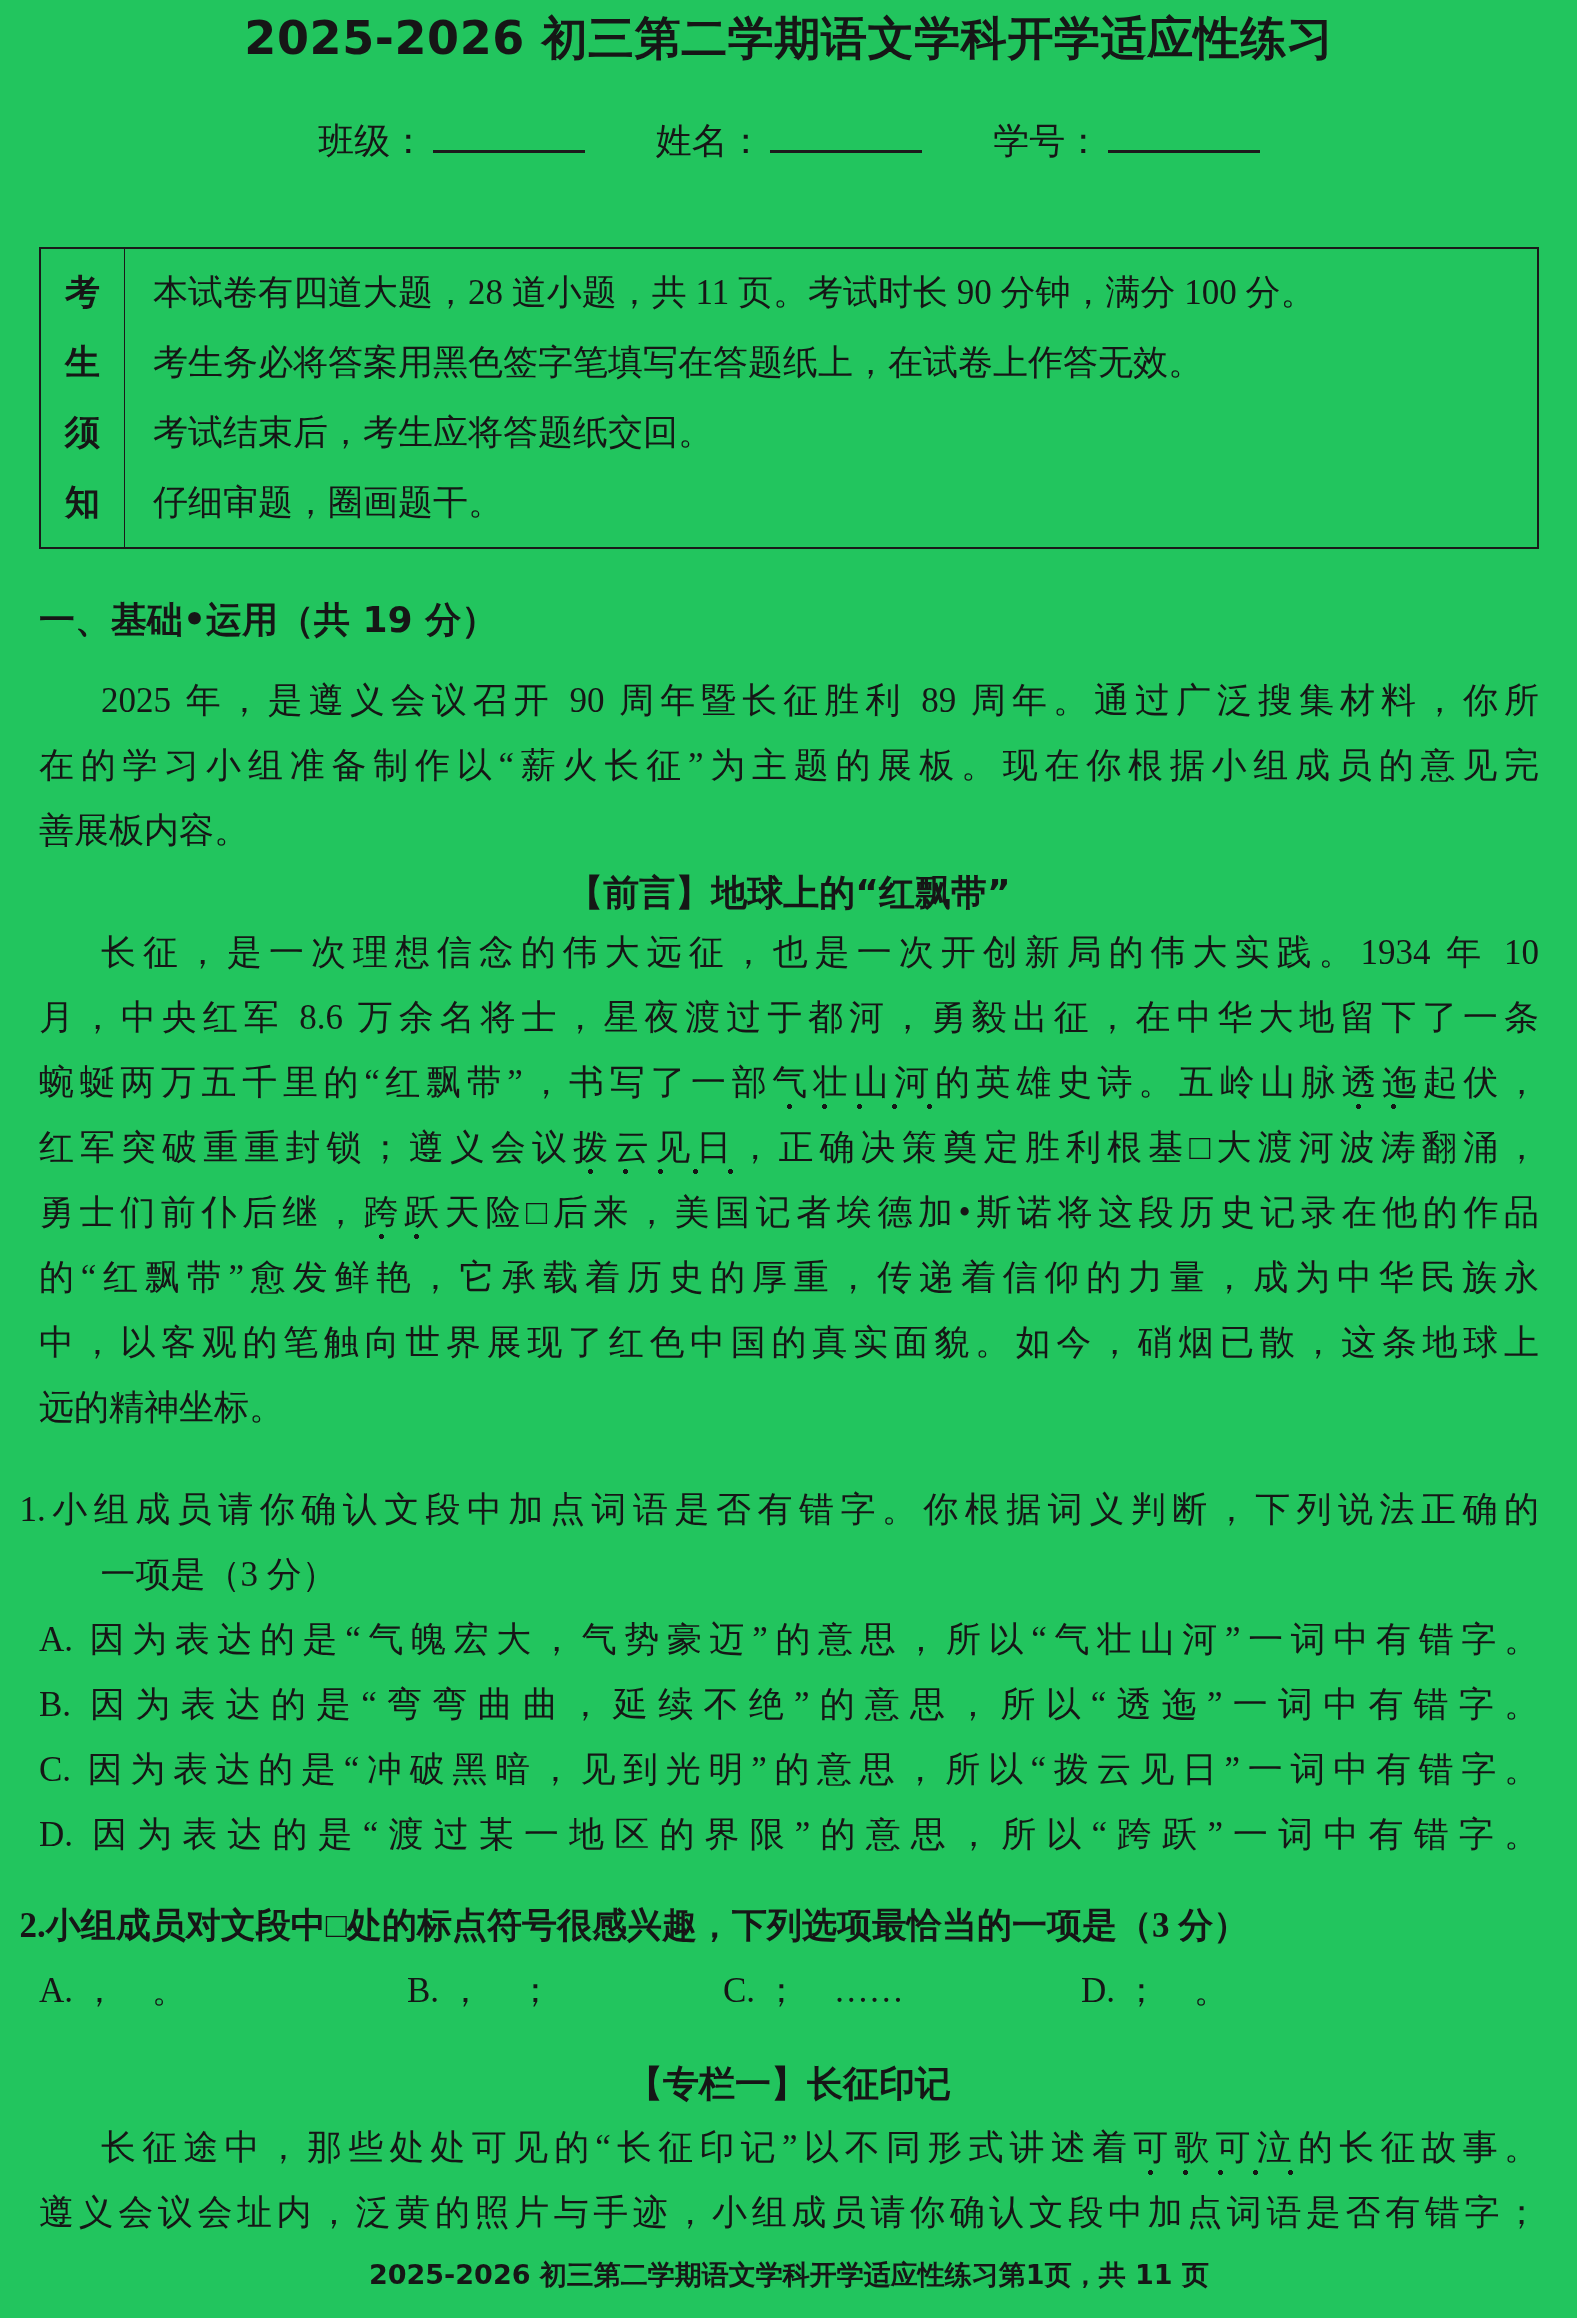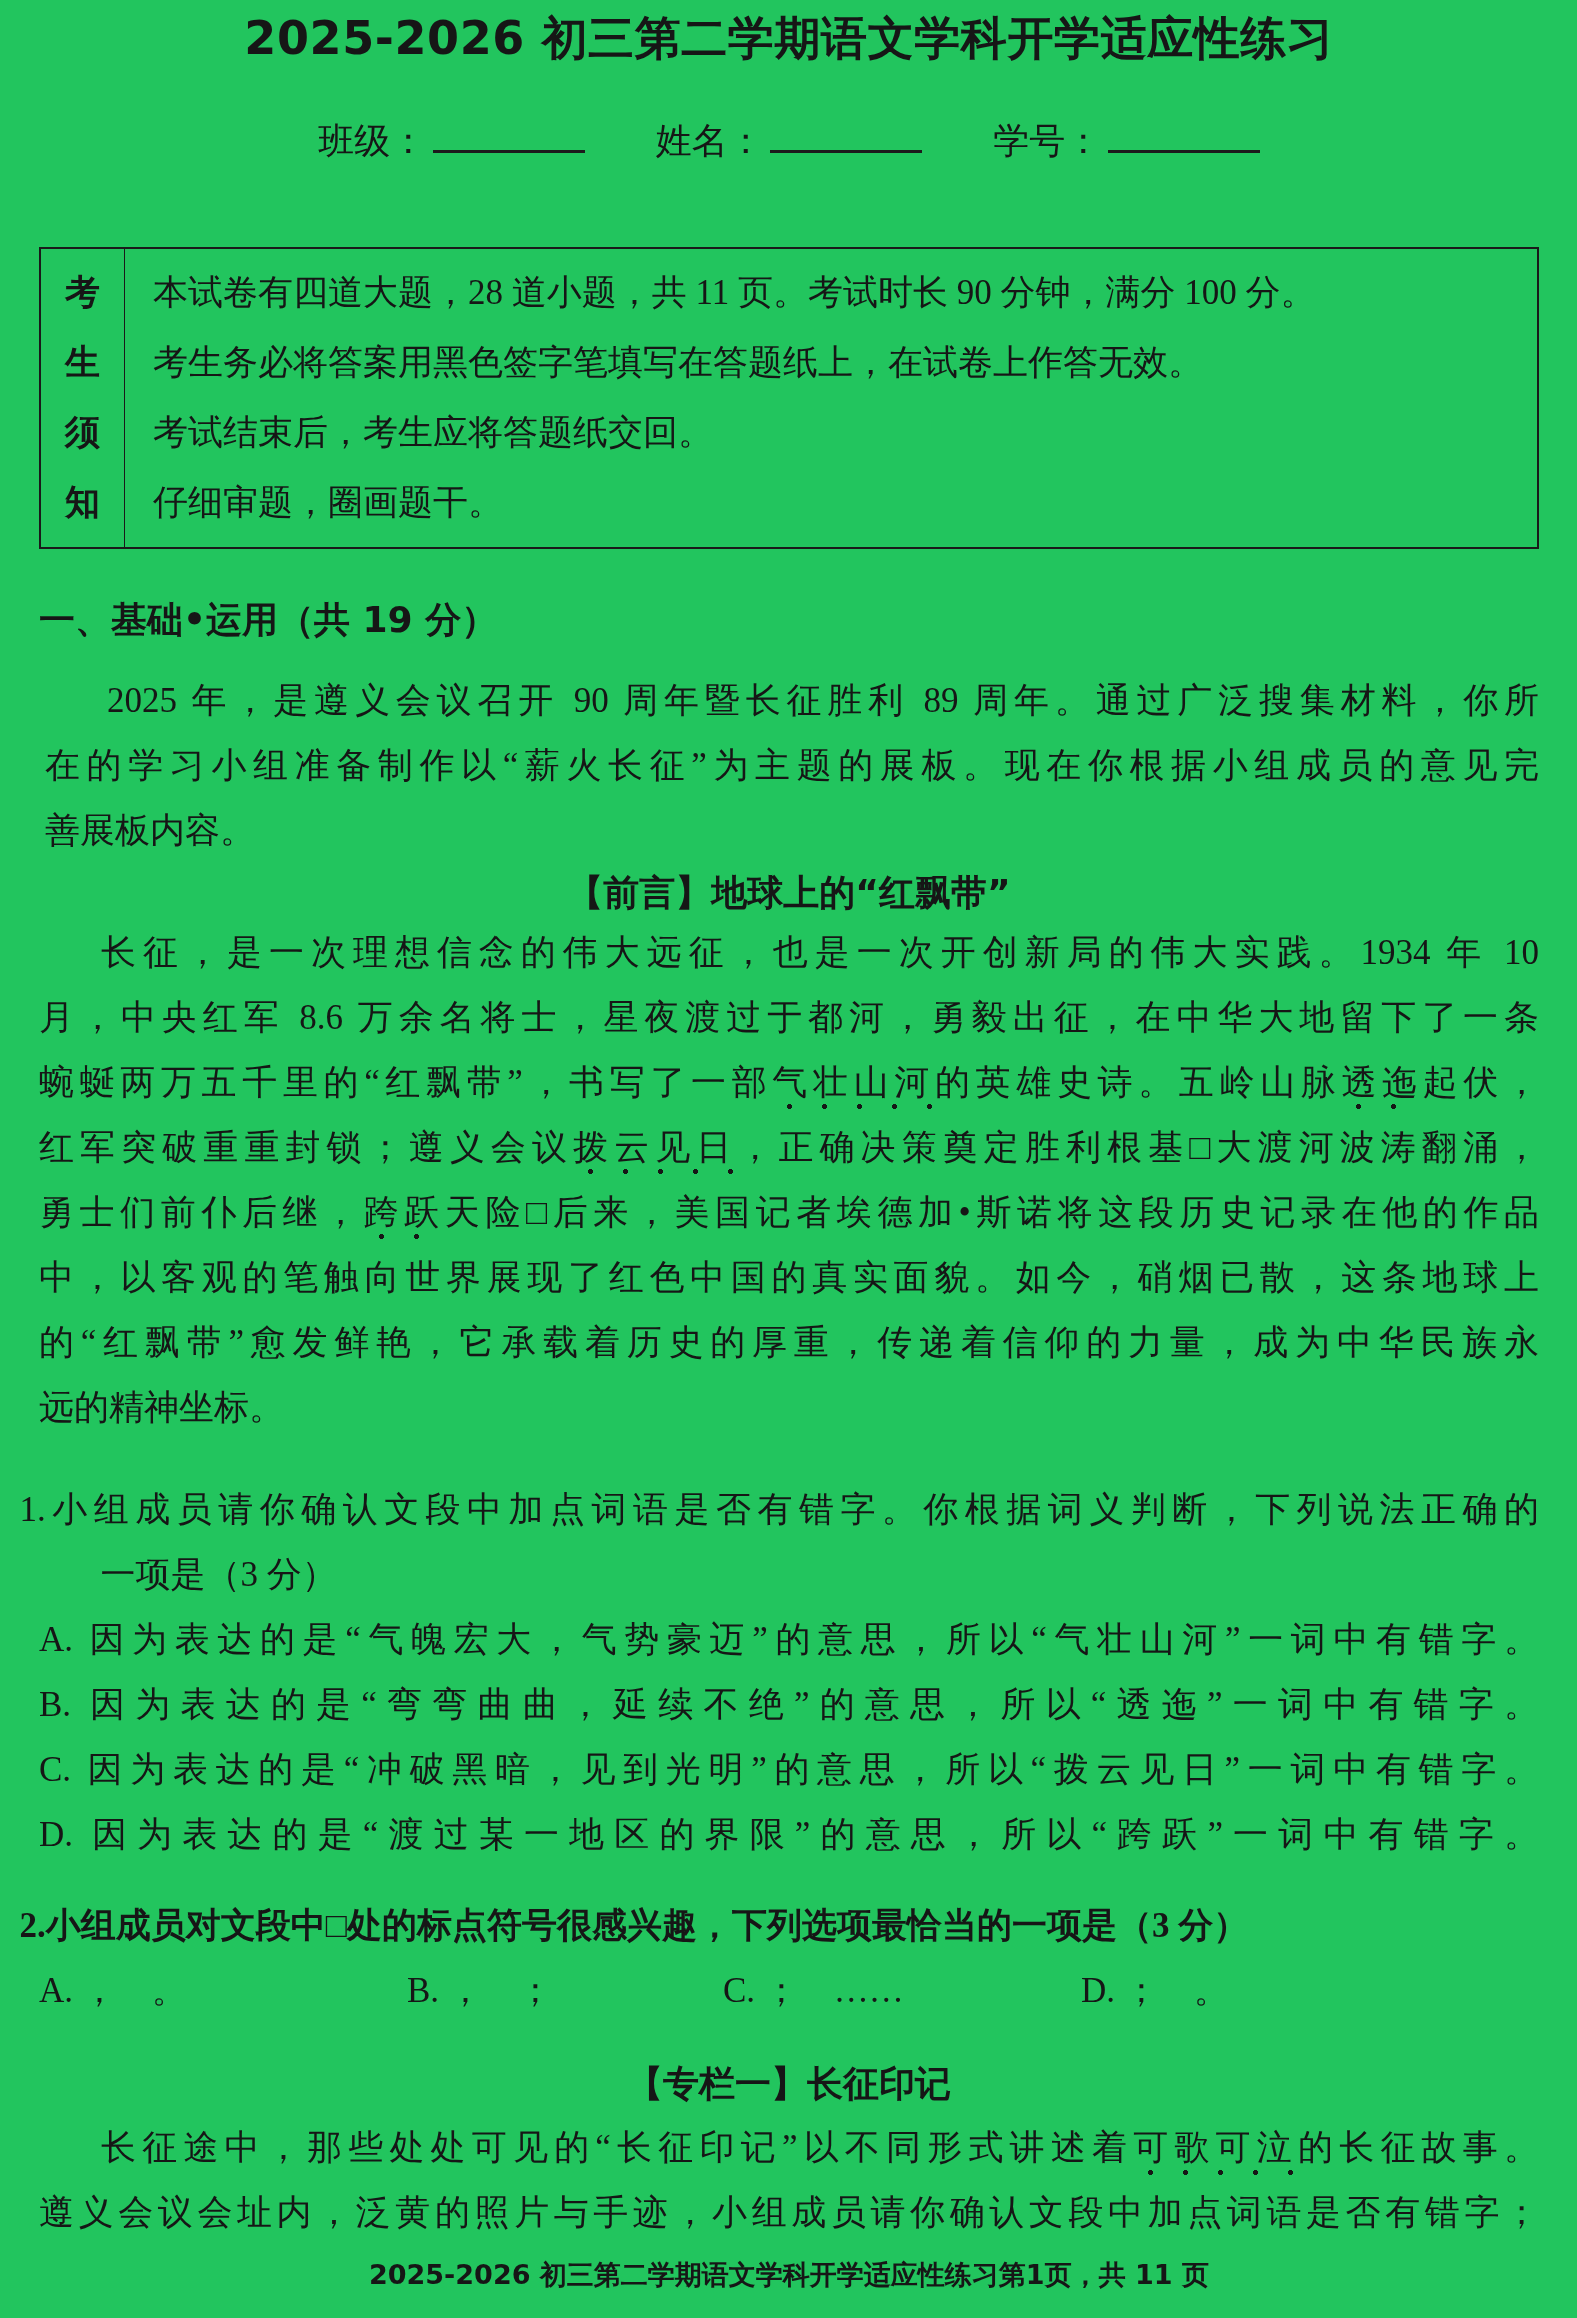--- a/index.html
+++ b/index.html
@@ -65,21 +65,21 @@
   .center-h{
     margin:9.7px 0 0 0;
     text-align:center;
     font-family:"DejaVu Sans","Liberation Sans",sans-serif;
     font-weight:bold;
     font-size:36px;
     line-height:41px;
   }
   .center-h.col1{margin-top:40px;}
   .para{margin-top:6.5px;}
-  .para.intro{margin-top:28px;margin-left:6px;}
+  .para.intro{margin-top:28px;}
   .para.preface{margin-top:6.5px;}
   .para.q-stem{margin-top:37px;margin-left:-19.4px;}
   .para.q2-stem{margin-top:26px;font-weight:bold;}
   .para.opts{margin-top:0;}
   .para.col1-p{margin-top:11.6px;}
   .line{line-height:65px;min-height:65px;}
   .line.indent{text-indent:62px;}
   .q-stem .line.indent{text-indent:81px;}
   .line.just{text-align:justify;text-align-last:justify;text-justify:inter-character;}
   .em{
@@ -144,22 +144,22 @@
     </div>
 
   <h3 class="center-h">【前言】地球上的“红飘带”</h3>
 
   <div class="para preface">
       <div class="line indent just"><span>长征，是一次理想信念的伟大远征，也是一次开创新局的伟大实践。1934 年 10</span></div>
       <div class="line just"><span>月，中央红军 8.6 万余名将士，星夜渡过于都河，勇毅出征，在中华大地留下了一条</span></div>
       <div class="line just"><span>蜿蜒两万五千里的“红飘带”，书写了一部</span><span class="em">气壮山河</span><span>的英雄史诗。五岭山脉</span><span class="em">透迤</span><span>起伏，</span></div>
       <div class="line just"><span>红军突破重重封锁；遵义会议</span><span class="em">拨云见日</span><span>，正确决策奠定胜利根基□大渡河波涛翻涌，</span></div>
       <div class="line just"><span>勇士们前仆后继，</span><span class="em">跨跃</span><span>天险□后来，美国记者埃德加•斯诺将这段历史记录在他的作品</span></div>
+      <div class="line just"><span>的“红飘带”愈发鲜艳，它承载着历史的厚重，传递着信仰的力量，成为中华民族永</span></div>
       <div class="line just"><span>中，以客观的笔触向世界展现了红色中国的真实面貌。如今，硝烟已散，这条地球上</span></div>
-      <div class="line just"><span>的“红飘带”愈发鲜艳，它承载着历史的厚重，传递着信仰的力量，成为中华民族永</span></div>
       <div class="line"><span>远的精神坐标。</span></div>
     </div>
 
   <div class="para q-stem">
       <div class="line just"><span>1.小组成员请你确认文段中加点词语是否有错字。你根据词义判断，下列说法正确的</span></div>
       <div class="line indent"><span>一项是（3 分）</span></div>
     </div>
 
   <div class="para opts">
       <div class="line just"><span>A. 因为表达的是“气魄宏大，气势豪迈”的意思，所以“气壮山河”一词中有错字。</span></div>

